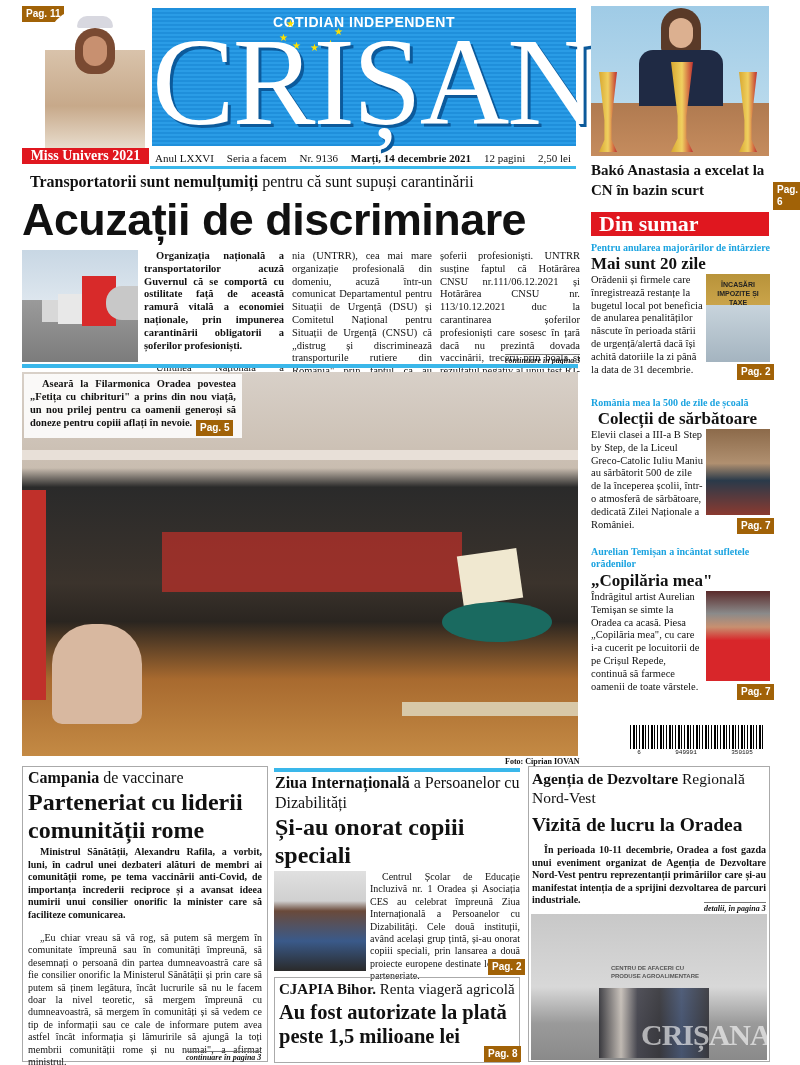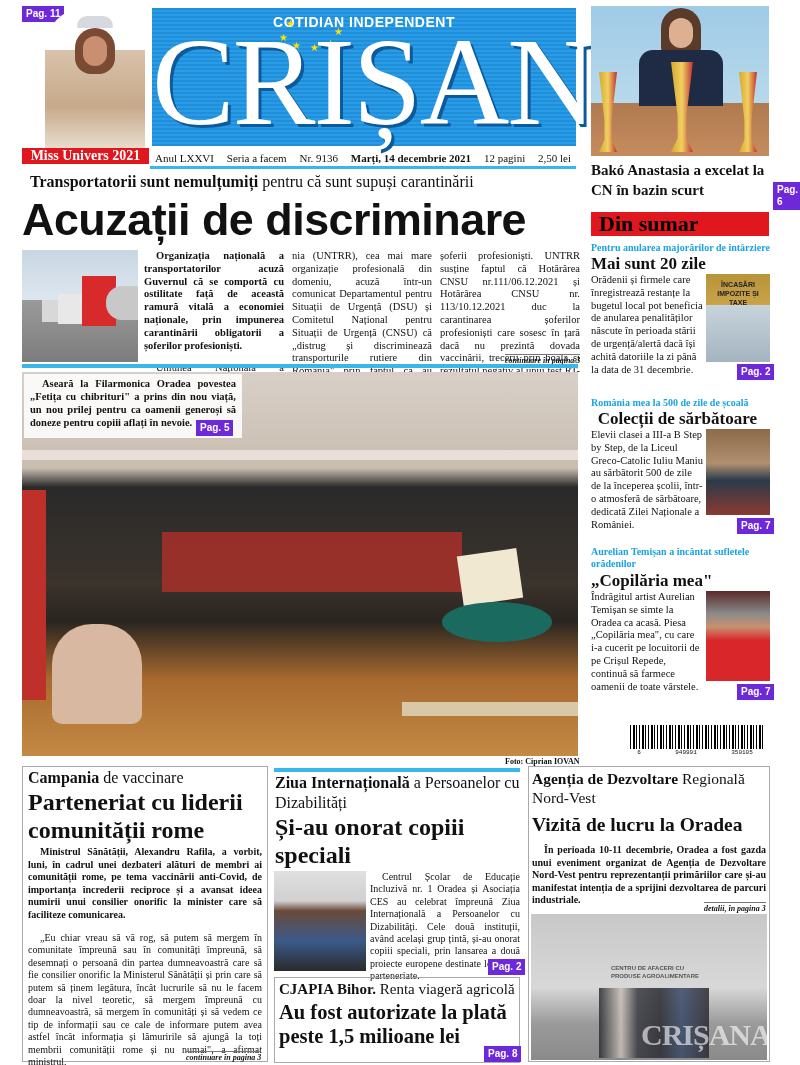--- a/index.html
+++ b/index.html
@@ -1,18 +1,18 @@
 <!DOCTYPE html>
 <html><head>
   <meta charset="utf-8">
   <style>
     * { box-sizing: border-box; margin: 0; padding: 0; }
     body { width: 800px; height: 1065px; background: #ffffff; position: relative; overflow: hidden; font-family: "Liberation Serif", "DejaVu Serif", serif; color: #111; }
     .abs { position: absolute; }
-    .pag { position: absolute; background: #6d28d9; color: #fff; font-family: "Liberation Sans", sans-serif; font-weight: bold; font-size: 10px; padding: 2px 4px; line-height: 12px; }
+    .pag { position: absolute; background: #a16207; color: #fff; font-family: "Liberation Sans", sans-serif; font-weight: bold; font-size: 10px; padding: 2px 4px; line-height: 12px; }
     .photo { position: absolute; overflow: hidden; }
     .bluebar { position: absolute; background: #3ab7ea; height: 4px; }
 
     
     #masthead { left: 152px; top: 8px; width: 424px; height: 138px; background: repeating-linear-gradient(180deg, #1f8fdb 0px, #1f8fdb 2px, #2a9ce6 2px, #2a9ce6 4px); }
     #mast-tag { left: 0; right: 0; top: 6px; text-align: center; color: #fff; font-family: "Liberation Sans", sans-serif; font-weight: bold; font-size: 14px; letter-spacing: 0.5px; }
     #mast-name { left: 0; right: 0; top: 10px; text-align: center; color: #fff; font-family: "Liberation Serif", serif; font-size: 124px; line-height: 130px; letter-spacing: -2px; text-shadow: 3px 3px 0 #0c5a9b; }
     .star { position: absolute; color: #ffe000; font-size: 10px; }
 
     #miss-photo { left: 45px; top: 8px; width: 100px; height: 140px; background: linear-gradient(180deg, #fff 0%, #fff 30%, #d9c3ab 30%, #c7a98a 70%, #e8dccc 100%); border-radius: 40px 40px 0 0; }
@@ -32,21 +32,21 @@
     .col p { text-indent: 12px; }
     .bold { font-weight: bold; }
     .cont { position: absolute; font-style: italic; font-weight: bold; font-size: 8px; border-top: 1px solid #777; padding-top: 1px; }
 
     
     #concert { left: 22px; top: 372px; width: 556px; height: 384px; background: linear-gradient(180deg, #d8d0c8 0%, #c9bdb0 25%, #2a2a2a 30%, #3b332c 55%, #2a2520 65%, #a86a2f 80%, #c48a44 100%); }
     #concert-caption { left: 24px; top: 374px; width: 218px; height: 64px; background: rgba(255,255,255,0.88); font-weight: bold; font-size: 10.5px; line-height: 13px; padding: 3px 6px; text-indent: 12px; text-align: justify; }
     #photo-credit { left: 505px; top: 757px; font-size: 8px; font-weight: bold; }
 
     
-    #sumar-head { left: 591px; top: 212px; width: 178px; height: 24px; background: #e0171f; color: #000000; font-size: 22px; font-weight: bold; line-height: 24px; padding-left: 8px; }
+    #sumar-head { left: 591px; top: 212px; width: 178px; height: 24px; background: #e0171f; color: #ffffff; font-size: 22px; font-weight: bold; line-height: 24px; padding-left: 8px; }
     .side-kicker { position: absolute; color: #1aa3e0; font-weight: bold; font-size: 10px; line-height: 12px; }
     .side-title { position: absolute; font-weight: bold; font-size: 17px; line-height: 18px; }
     .side-text { position: absolute; font-size: 10.5px; line-height: 12.8px; }
     #taxes-photo { left: 706px; top: 274px; width: 64px; height: 88px; background: linear-gradient(180deg, #b8933a 0%, #caa44a 35%, #c8d4dc 35%, #a4b4c0 100%); }
     #class-photo { left: 706px; top: 429px; width: 64px; height: 86px; background: linear-gradient(180deg, #8c6a4a 0%, #b09070 40%, #2a3a4a 60%, #8a3a30 100%); }
     #artist-photo { left: 706px; top: 591px; width: 64px; height: 90px; background: linear-gradient(180deg, #5a2a2a 0%, #8a8a8a 25%, #c89070 40%, #d8262a 55%, #d8262a 100%); }
 
     #barcode { left: 620px; top: 725px; width: 150px; height: 32px; }
 
     

